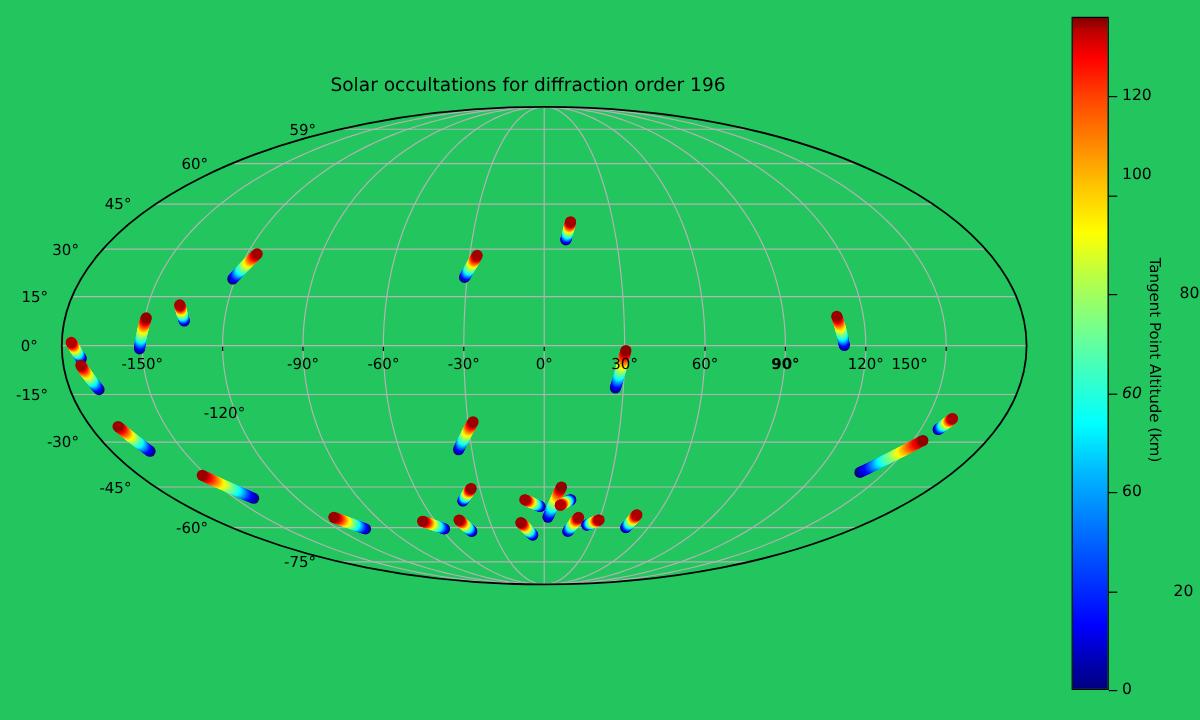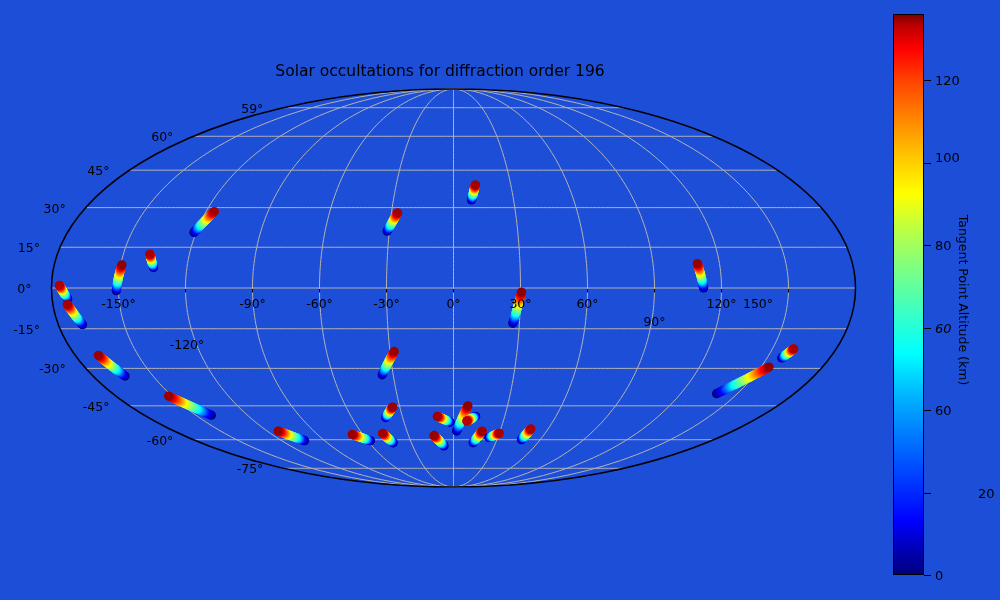--- a/index.html
+++ b/index.html
@@ -1,18 +1,18 @@
 <!DOCTYPE html>
 <html><head>
 <meta charset="utf-8">
 <style>
   html,body{margin:0;padding:0;background:#ffffff;}
   body{width:1000px;height:600px;overflow:hidden;
        font-family:"DejaVu Sans","Liberation Sans",sans-serif;}
-  #root{position:relative;width:1000px;height:600px;background:#1d4ed8;}
+  #root{position:relative;width:1000px;height:600px;background:#22c55e;}
   #mapsvg{position:absolute;left:0;top:0;width:1000px;height:600px;}
   .ttl{position:absolute;left:0;top:62px;width:880px;text-align:center;
        font-size:15.5px;color:#000;}
   #cbarwrap{position:absolute;left:893px;top:14px;width:31px;height:561px;}
   #cbar{position:absolute;left:0;top:0;width:31px;height:561px;
         border:1.1px solid #000;box-sizing:border-box;
         background:linear-gradient(to top,
           #00007f 0%, #0000bf 5.0%, #0000ff 9.5%, #0040ff 17.5%,
           #0080ff 25.5%, #00bfff 33.0%, #00ffff 39.5%, #40ffbf 47.5%,
           #80ff80 55.0%, #bfff40 62.0%, #ffff00 68.0%, #ffbf00 75.5%,
@@ -856,21 +856,21 @@
 
   <div id="glabels">
       <div class="glab" style="left: 118.5px; top: 303px;">-150°</div>
       <div class="glab" style="left: 187px; top: 303px; margin-top: 41px;">-120°</div>
       <div class="glab" style="left: 252.5px; top: 303px;">-90°</div>
       <div class="glab" style="left: 319.5px; top: 303px;">-60°</div>
       <div class="glab" style="left: 386.5px; top: 303px;">-30°</div>
       <div class="glab" style="left: 453.5px; top: 303px;">0°</div>
       <div class="glab" style="left: 520.5px; top: 303px;">30°</div>
       <div class="glab" style="left: 587.5px; top: 303px;">60°</div>
-      <div class="glab" style="left: 654.5px; top: 321px;">90°</div>
+      <div class="glab" style="left: 654.5px; top: 303px; font-weight: bold;">90°</div>
       <div class="glab" style="left: 721.5px; top: 303px;">120°</div>
       <div class="glab" style="left: 758px; top: 303px;">150°</div>
       <div class="glab" style="left: 263.39px; top: 107.695px; transform: translate(-100%, -50%);">59°</div>
       <div class="glab" style="left: 173.357px; top: 136.285px; transform: translate(-100%, -50%);">60°</div>
       <div class="glab" style="left: 109.525px; top: 170.184px; transform: translate(-100%, -50%);">45°</div>
       <div class="glab" style="left: 65.7621px; top: 207.609px; transform: translate(-100%, -50%);">30°</div>
       <div class="glab" style="left: 40.0137px; top: 247.262px; transform: translate(-100%, -50%);">15°</div>
       <div class="glab" style="left: 31.5px; top: 288px; transform: translate(-100%, -50%);">0°</div>
       <div class="glab" style="left: 40.0137px; top: 328.738px; transform: translate(-100%, -50%);">-15°</div>
       <div class="glab" style="left: 65.7621px; top: 368.391px; transform: translate(-100%, -50%);">-30°</div>
@@ -884,22 +884,22 @@
     <div id="cbticks">
         <div class="cbtick" style="top: 561px;"></div>
         <div class="cblab" style="top: 561px;">0</div>
         <div class="cbtick" style="top: 478.5px;"></div>
         <div class="cblab" style="top: 478.5px; margin-left: 43px;">20</div>
         <div class="cbtick" style="top: 396px;"></div>
         <div class="cblab" style="top: 396px;">60</div>
         <div class="cbtick" style="top: 313.5px;"></div>
         <div class="cblab" style="top: 313.5px; font-style: italic;">60</div>
         <div class="cbtick" style="top: 231px;"></div>
-        <div class="cblab" style="top: 231px;">80</div>
+        <div class="cblab" style="top: 231px; margin-left: 48px;">80</div>
         <div class="cbtick" style="top: 148.5px;"></div>
-        <div class="cblab" style="top: 143px; text-align: right;">100</div>
+        <div class="cblab" style="top: 132px; text-align: right;">100</div>
         <div class="cbtick" style="top: 66px;"></div>
         <div class="cblab" style="top: 66px;">120</div>
       </div>
   </div>
   <div id="cblabel">Tangent Point Altitude (km)</div>
 
 </div>
 
 </body></html>

